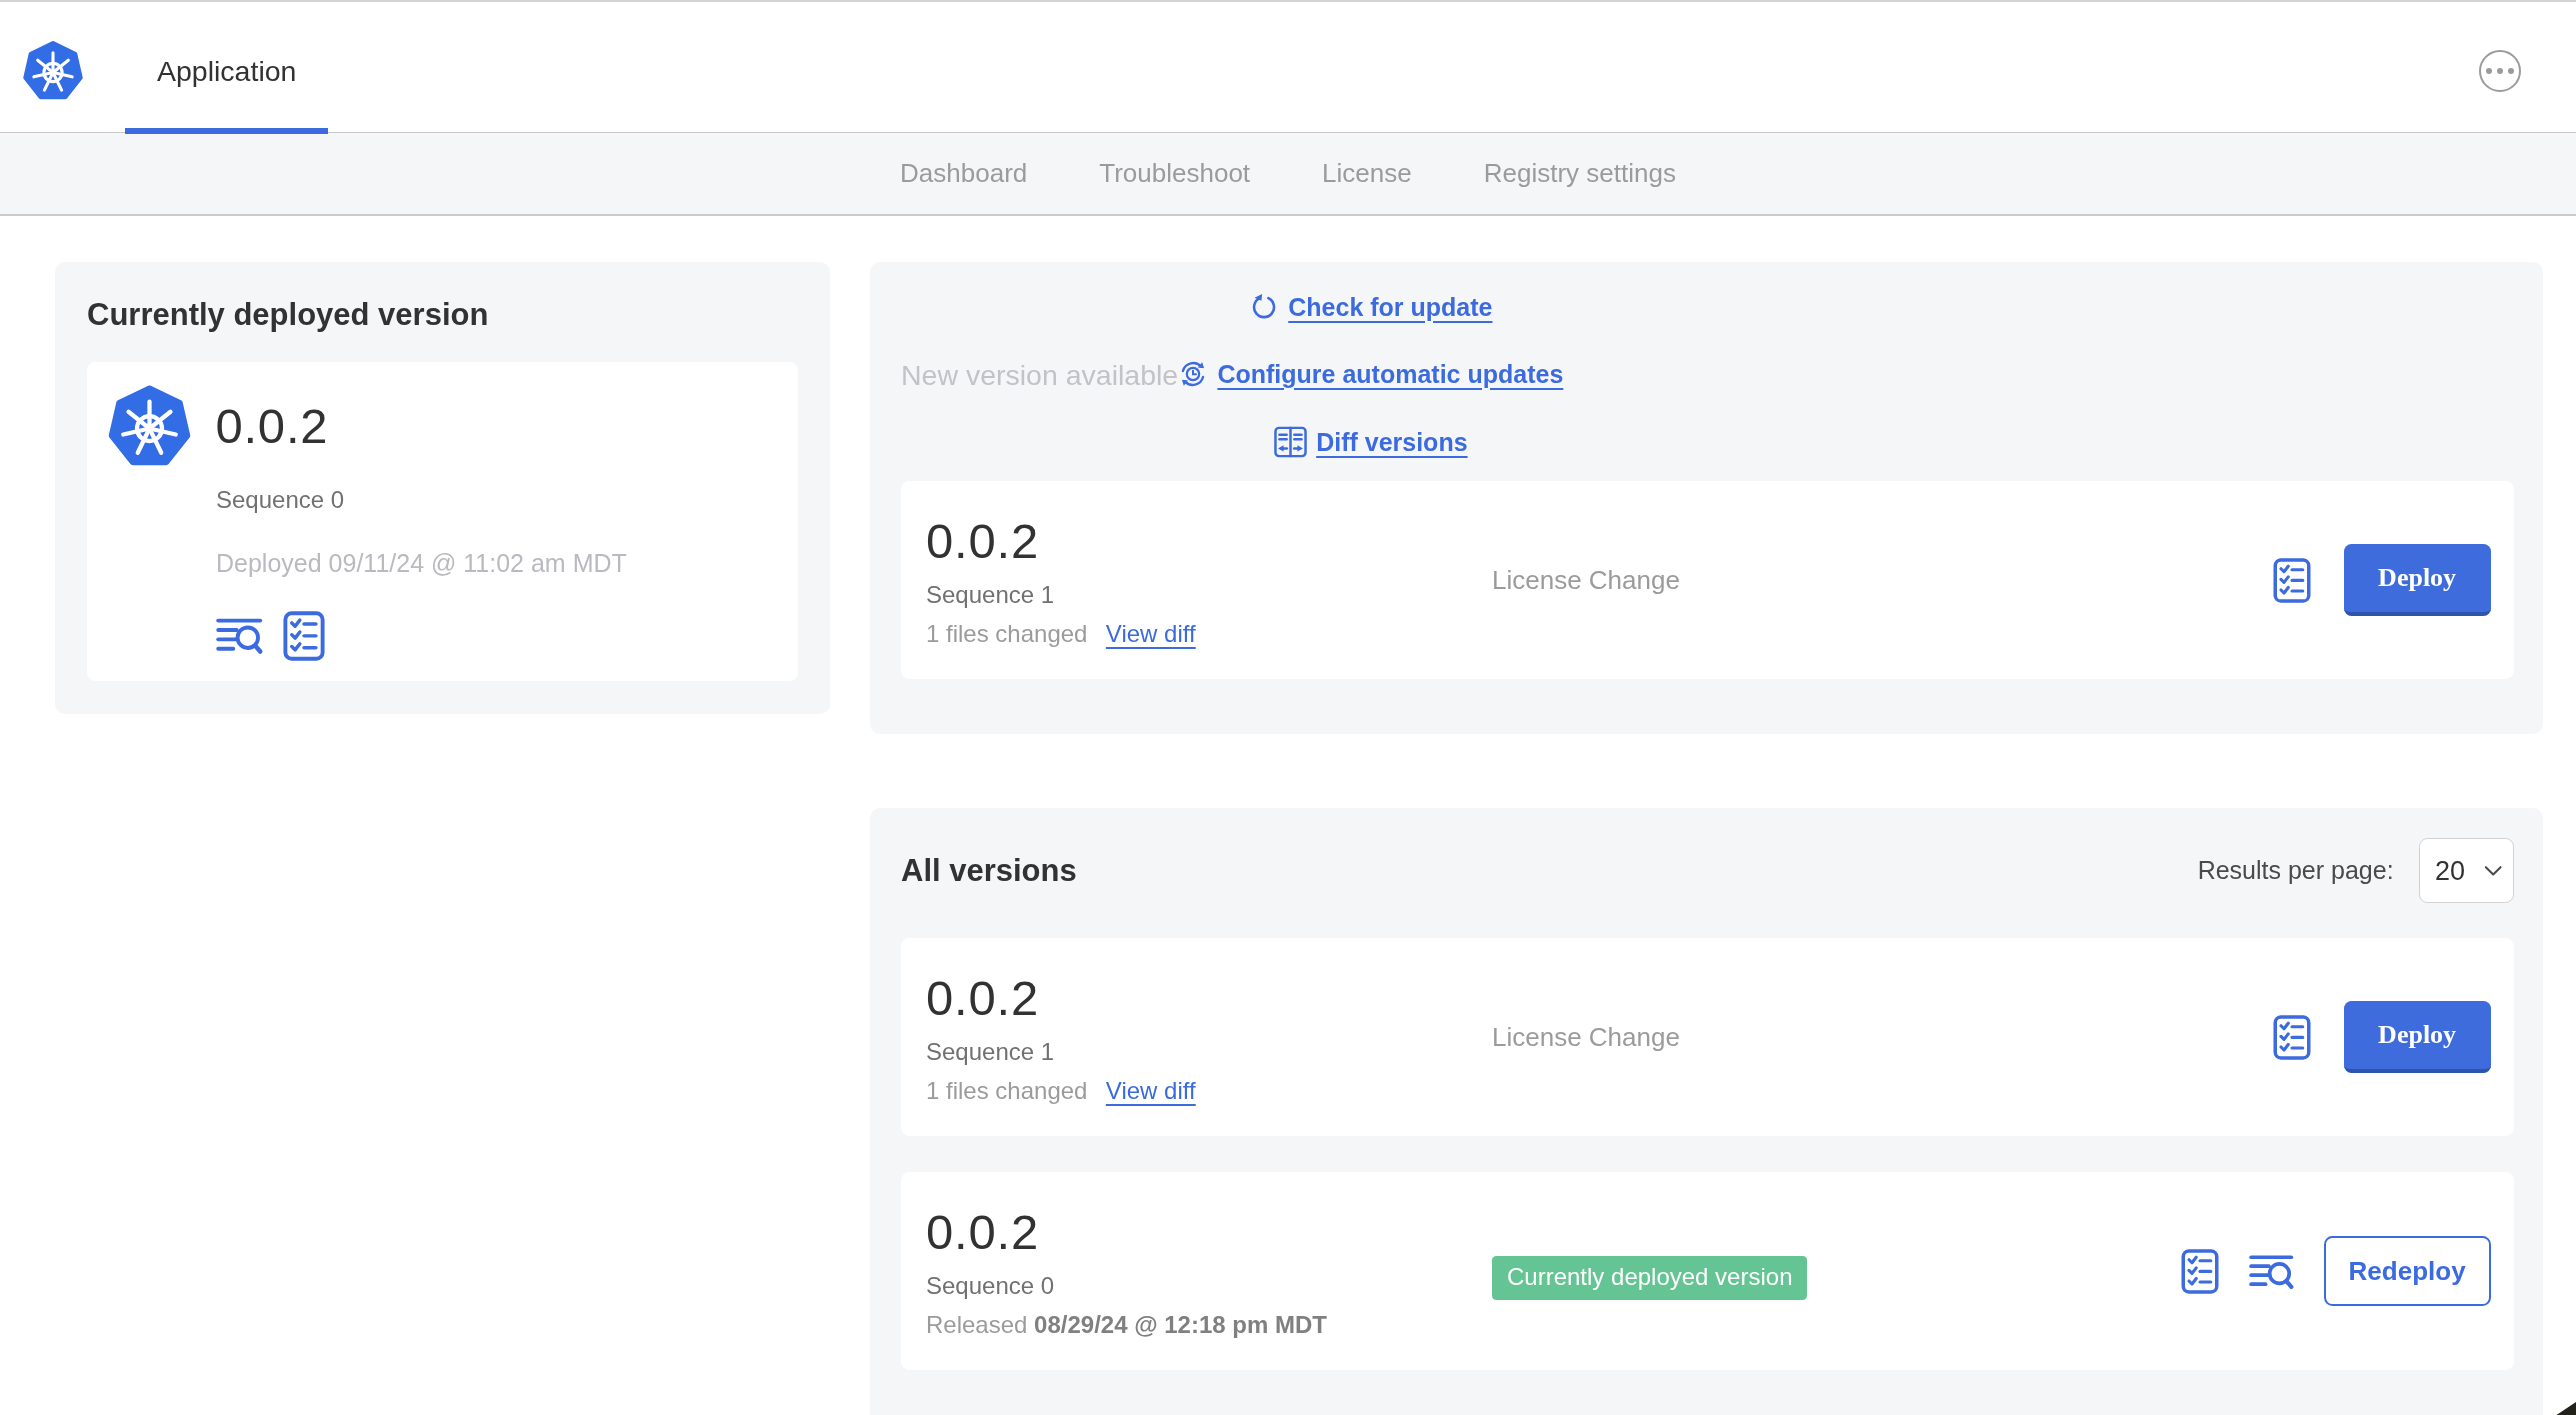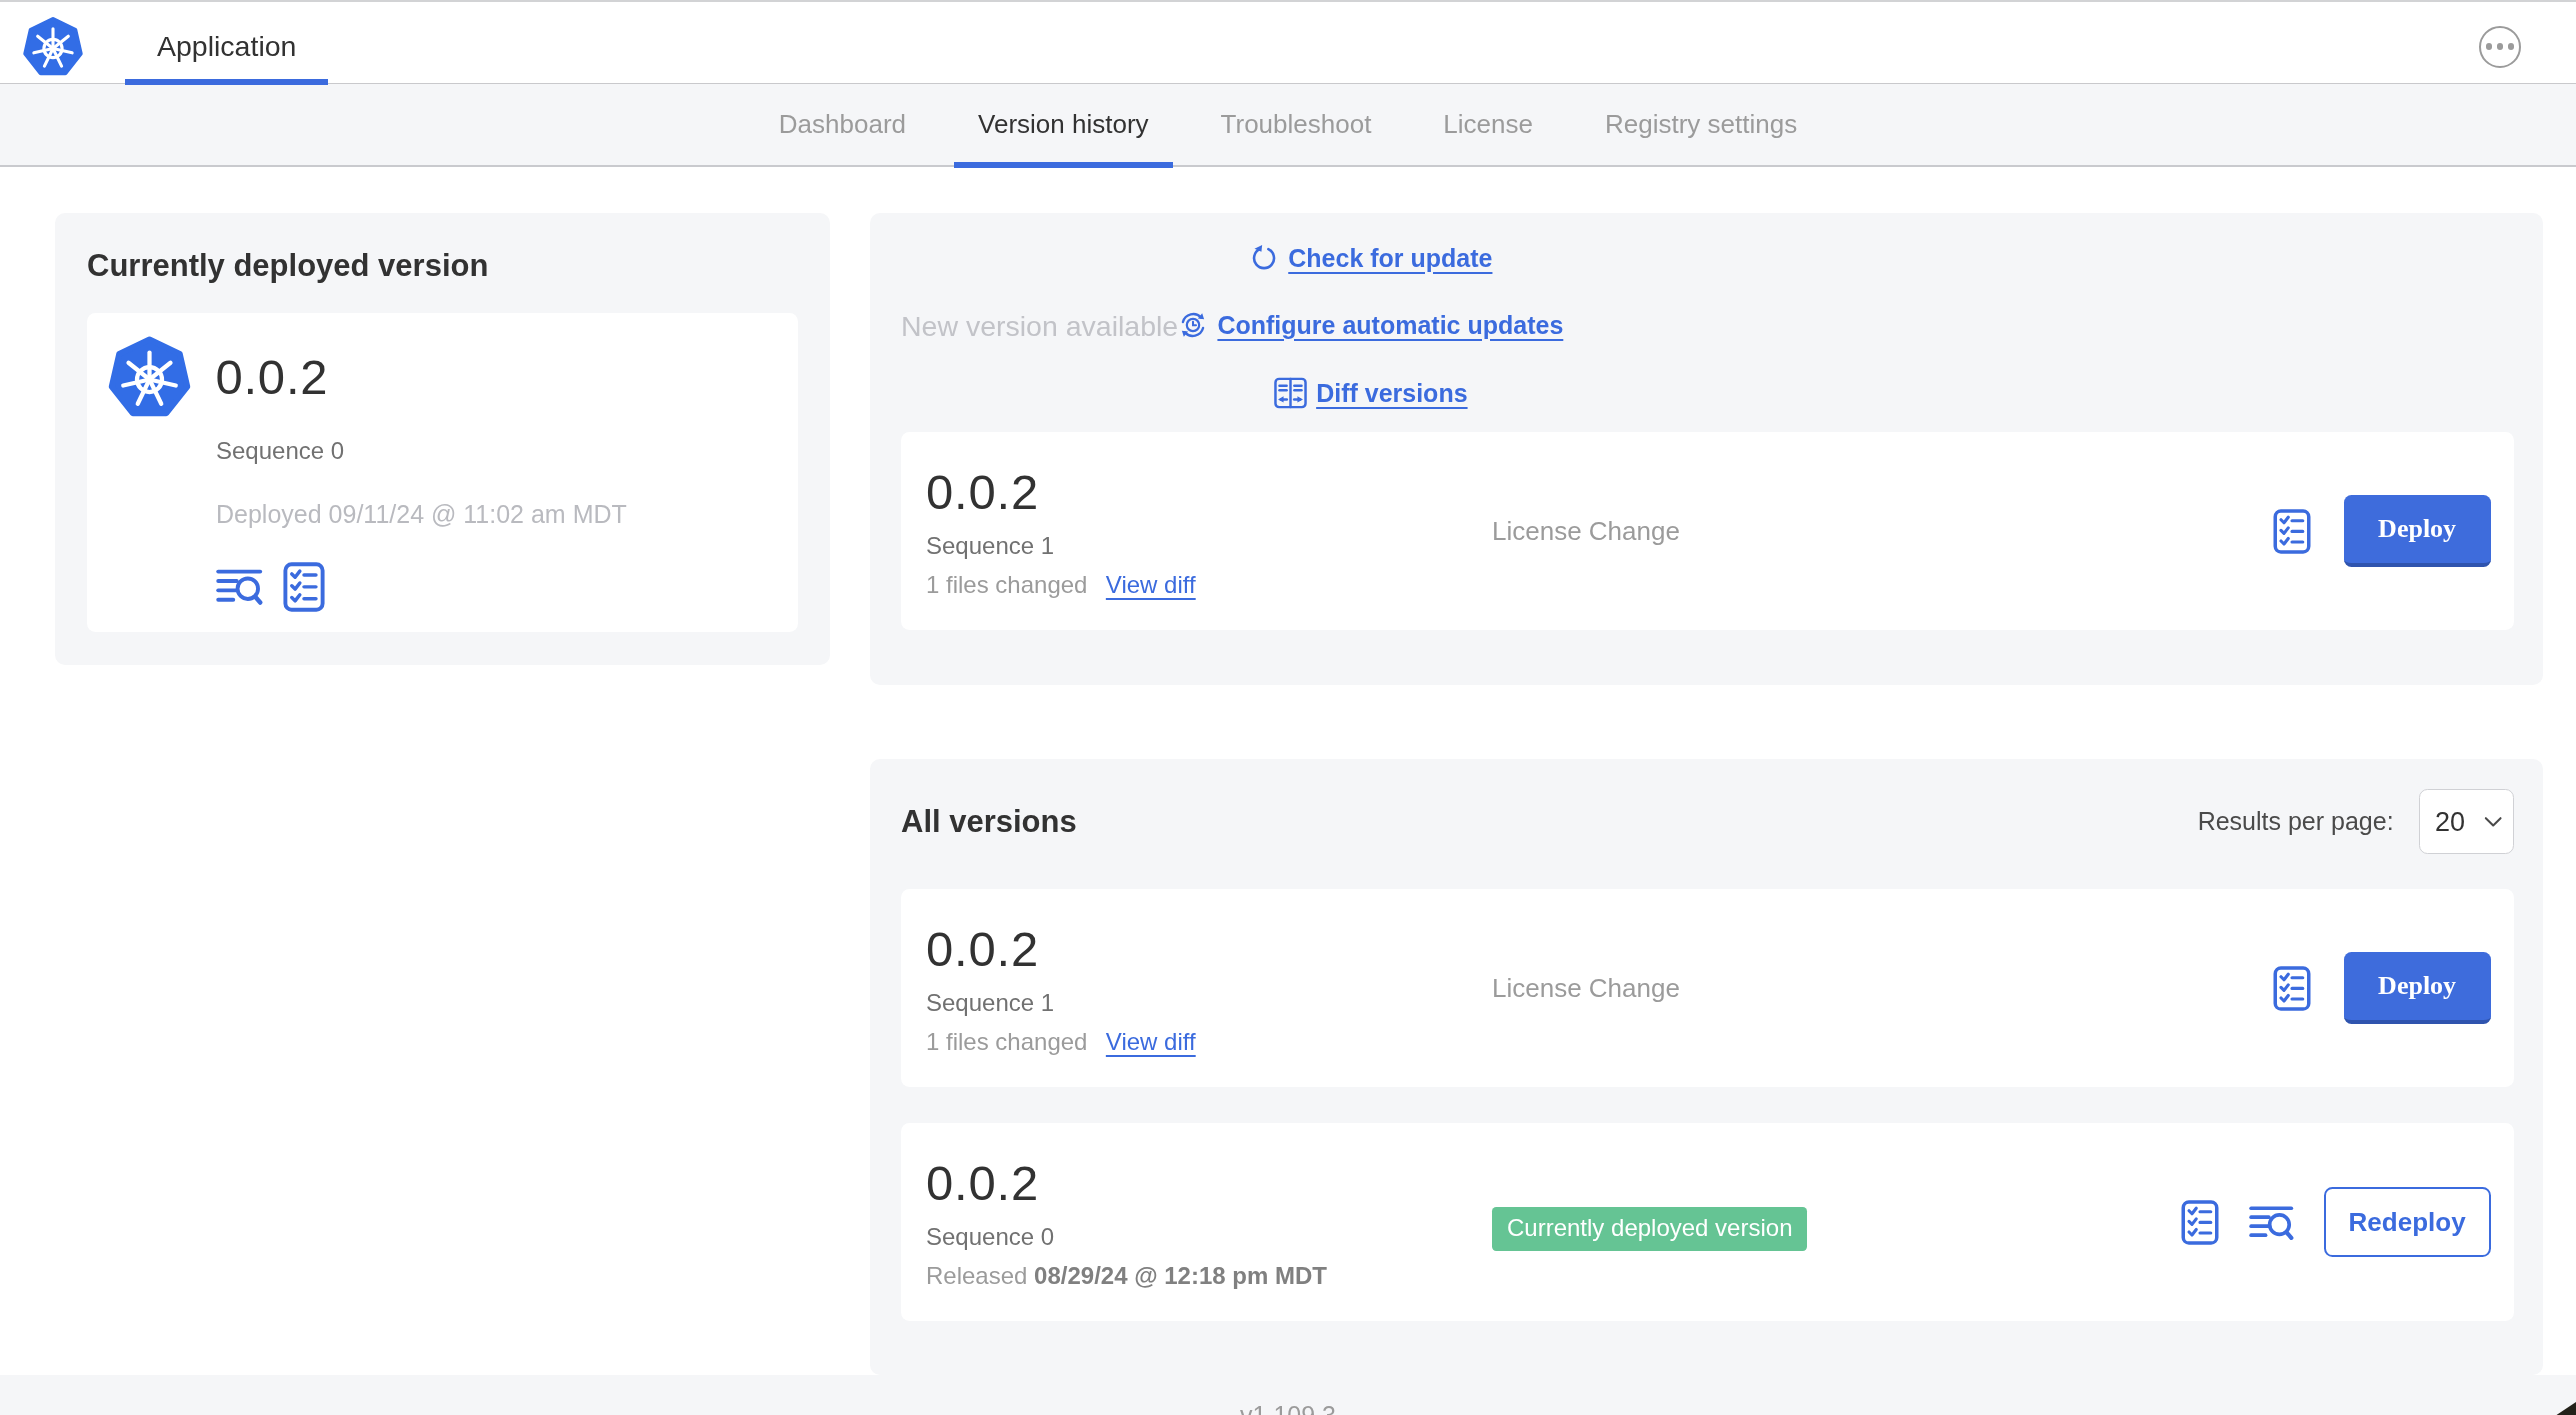--- a/index.html
+++ b/index.html
@@ -13,21 +13,21 @@
   }
   :root{
     --blue:#3b6bde; --btn-blue:#3e6cdc; --btn-blue-dark:#2f54ae;
     --dark:#323232; --gray:#9b9b9b; --mid:#717171;
     --light:#c2c3c8; --lighter:#b9babf;
     --panel:#f5f6f8; --border:#d4d5d9; --green:#65c494;
   }
 
   
   .header {
-    height:84px; border-top:2.5px solid #d2d3d5; border-bottom:1.7px solid #c9c9cc;
+    height:133px; border-top:2.5px solid #d2d3d5; border-bottom:1.7px solid #c9c9cc;
     display:flex; align-items:center; padding:8px 55px 0 22px; background:#fff;
     position:relative;
   }
   .logo { width:62px; height:62px; flex:0 0 auto; }
   .app-tab {
     position:relative; height:100%; display:flex; align-items:center;
     margin-left:41px; padding:0 32px; font-size:28.5px; color:var(--dark);
     cursor:pointer;
   }
   .app-tab .tab-underline {
@@ -210,24 +210,20 @@
     <i></i>
       <i></i>
       <i></i>
   </div>
 </div>
 
 <div class="subnav">
   <div class="nav-tab">
       <span>Dashboard</span>
     </div>
-  <div class="nav-tab active">
-    <span>Version history</span>
-    <div class="tab-underline"></div>
-  </div>
   <div class="nav-tab">
       <span>Troubleshoot</span>
     </div>
   <div class="nav-tab">
       <span>License</span>
     </div>
   <div class="nav-tab">
       <span>Registry settings</span>
     </div>
 </div>

